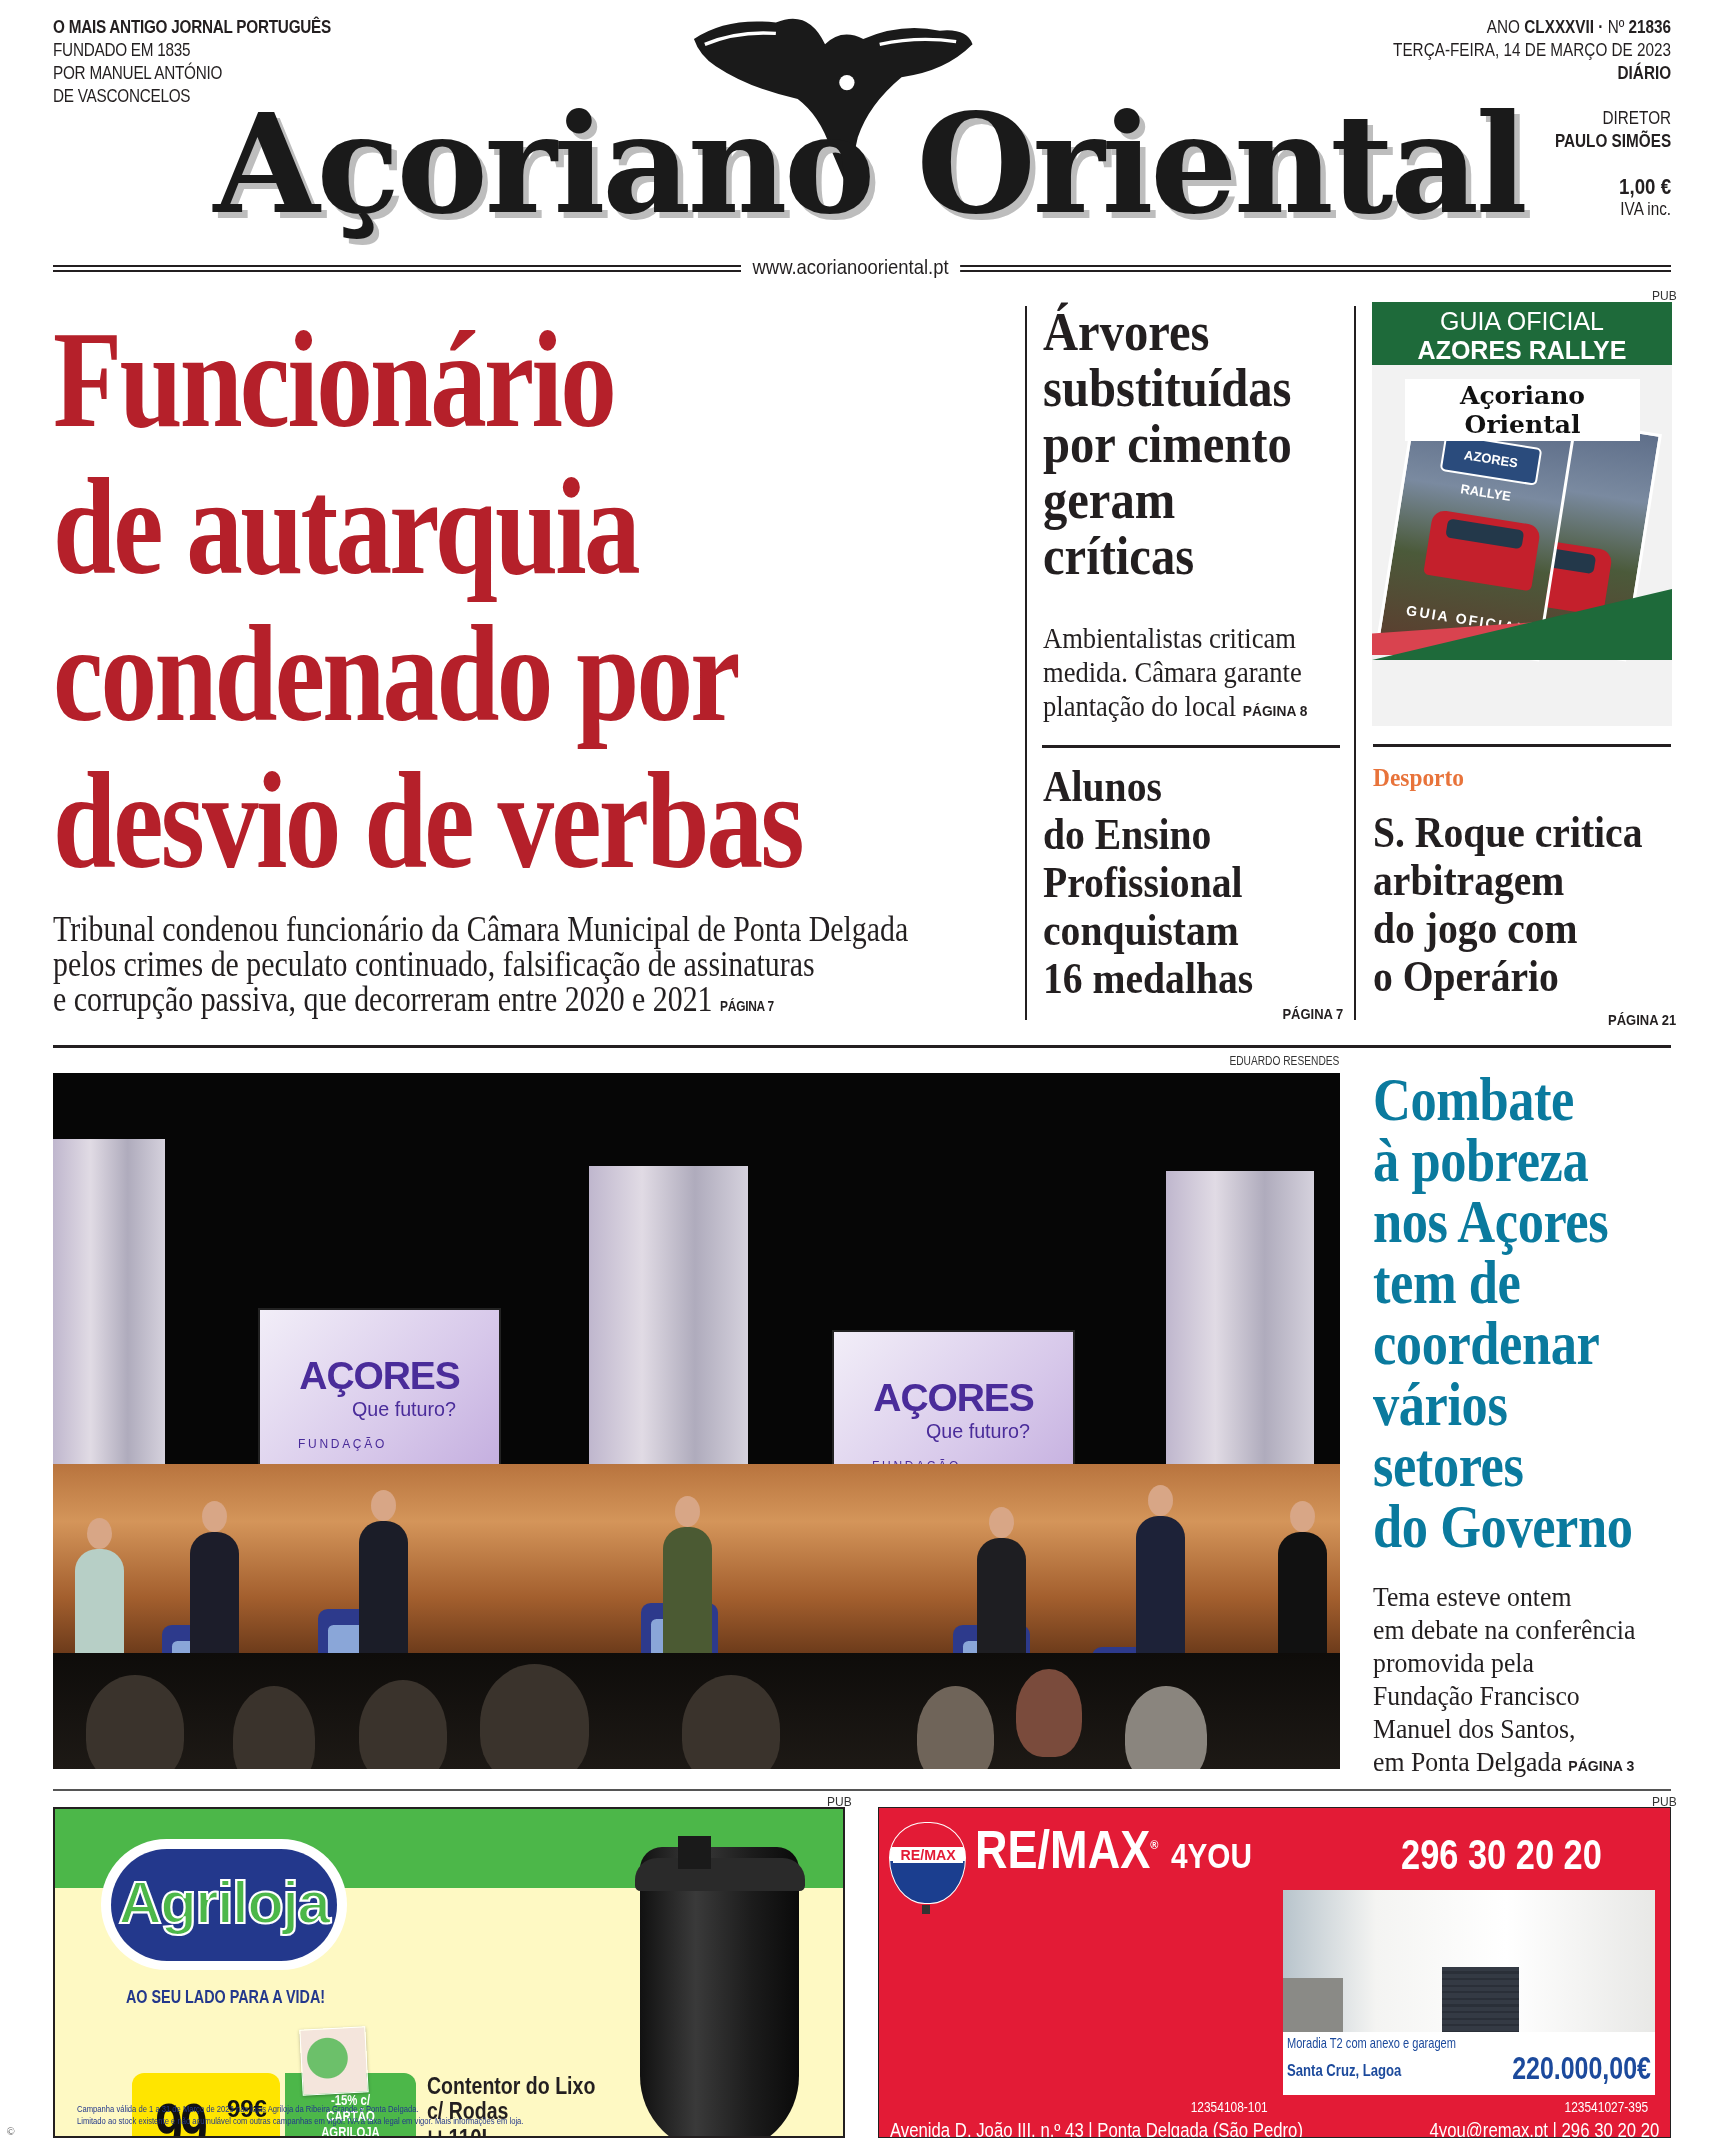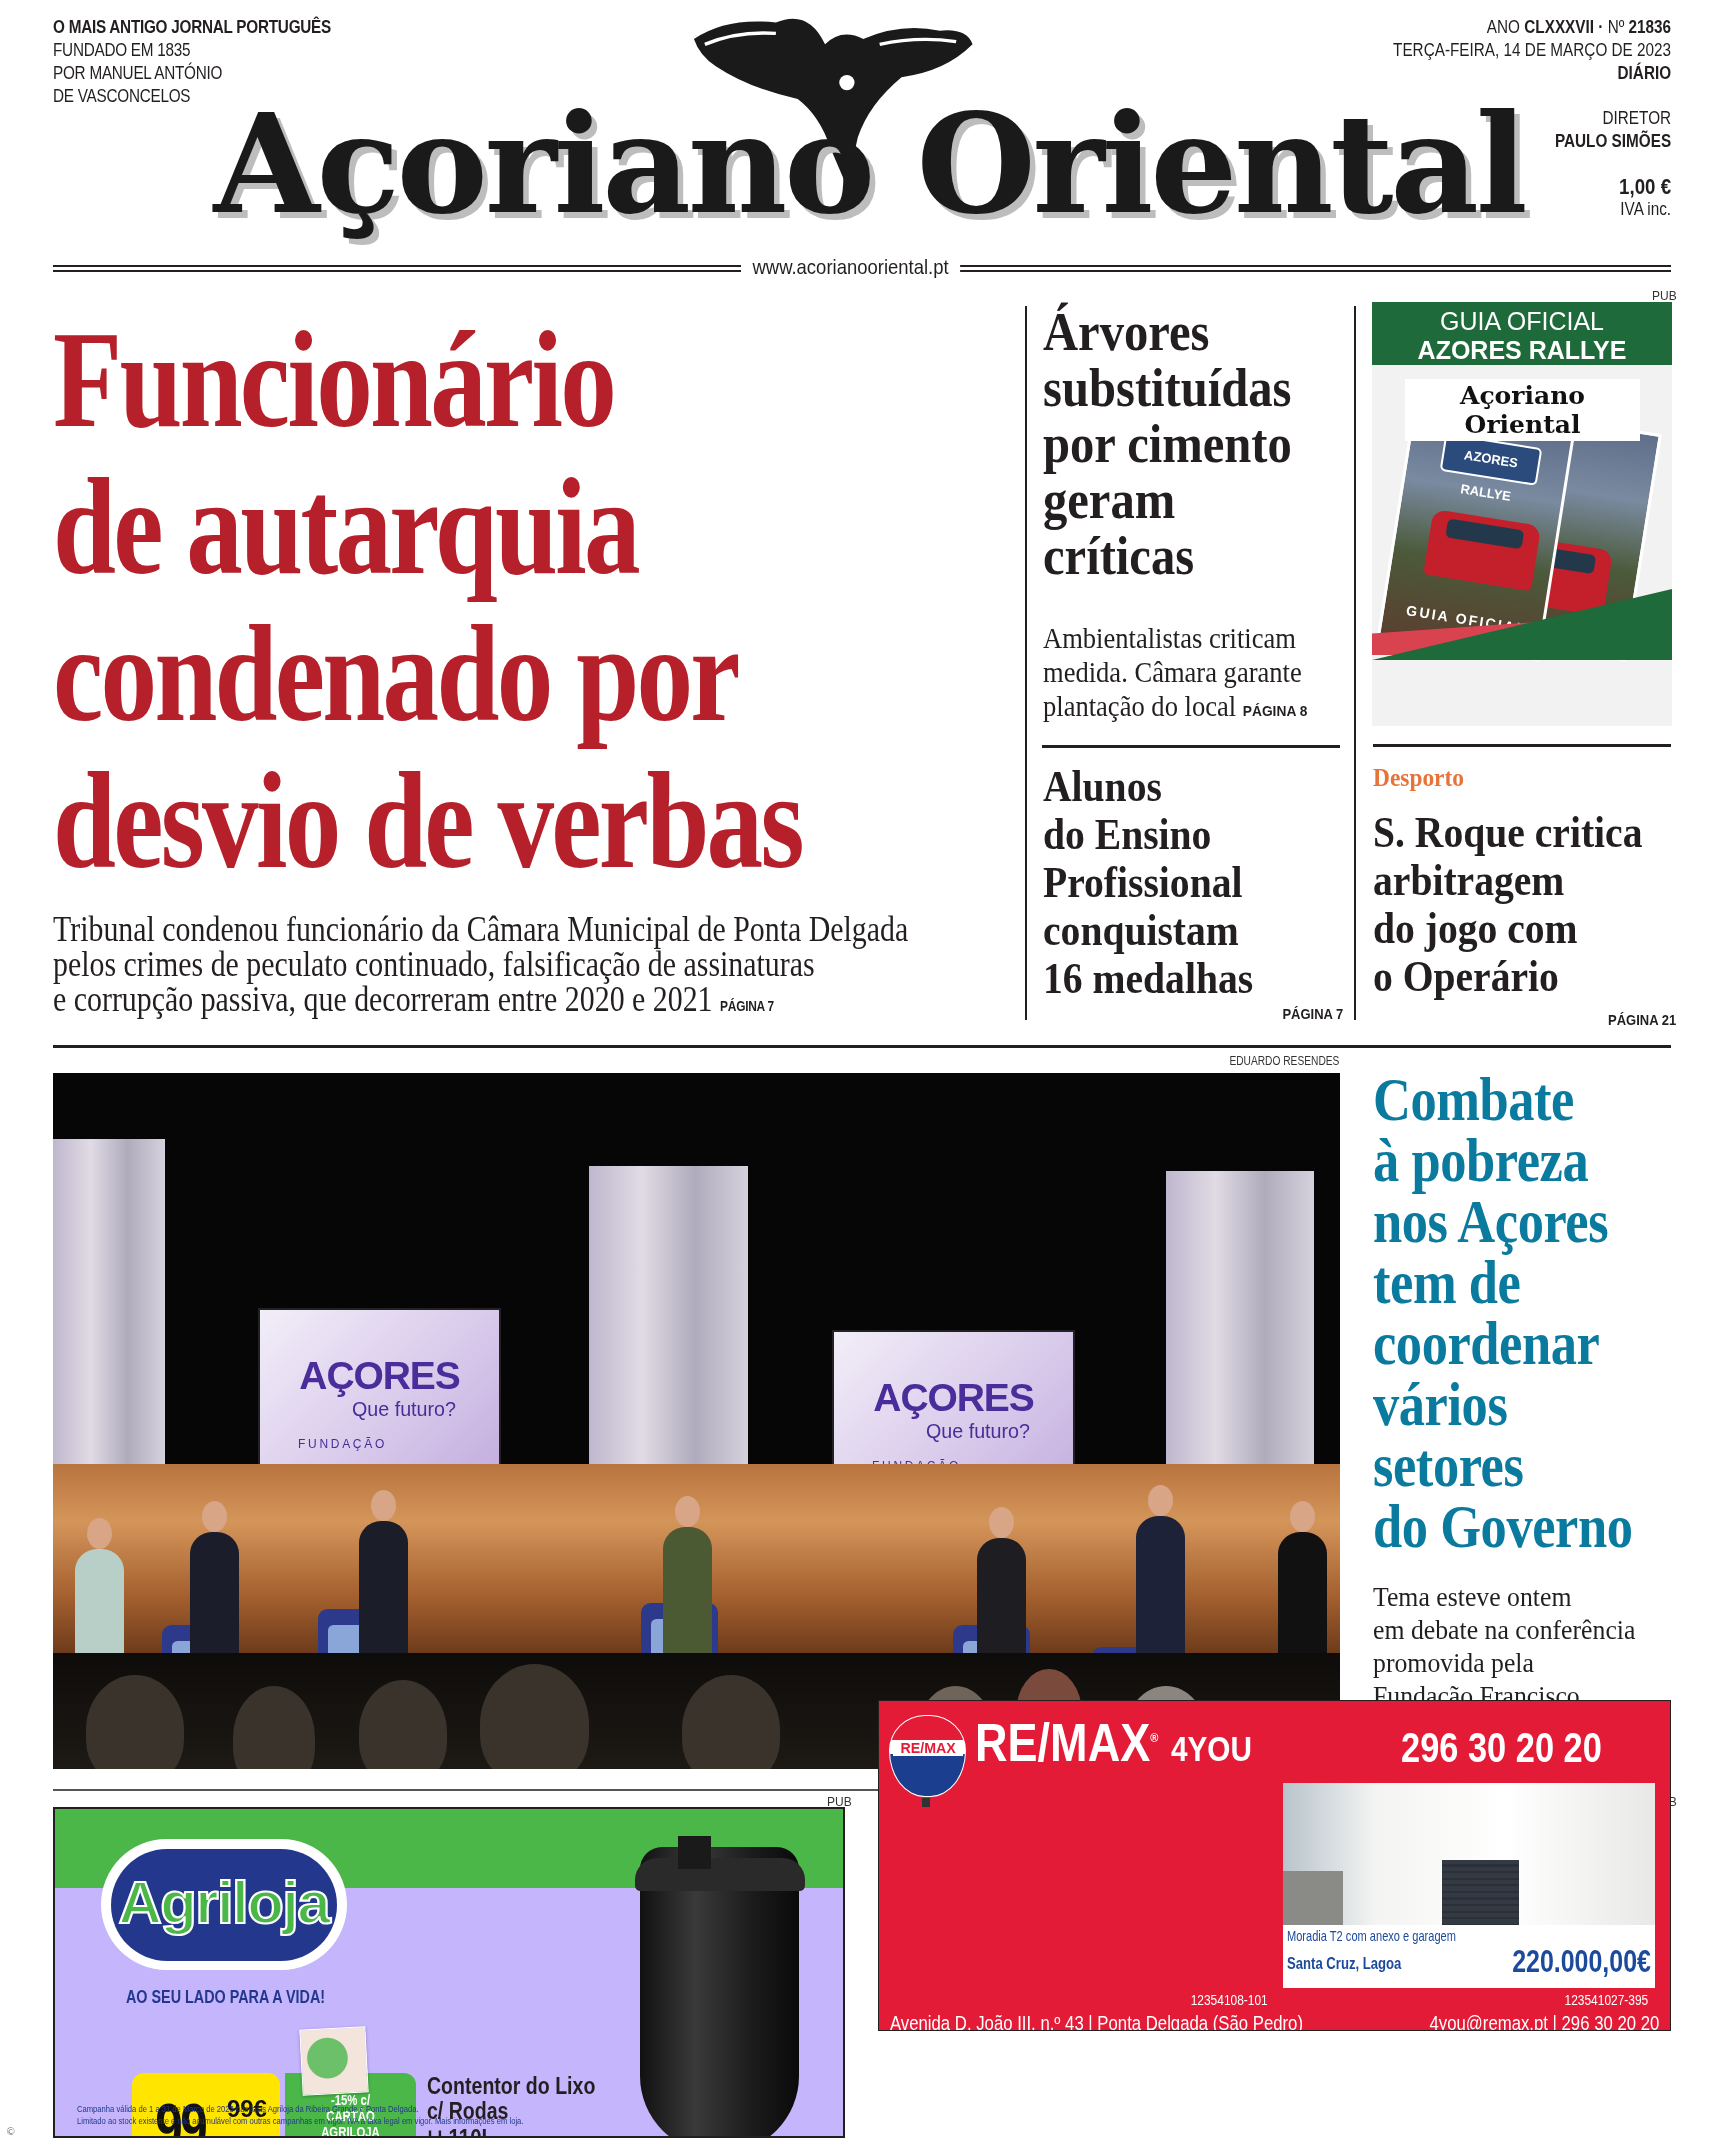--- a/index.html
+++ b/index.html
@@ -74,21 +74,21 @@
   .chair { position: absolute; width: 77px; height: 109px; background: #2d3a8c; border-radius: 9.8px; }
   .chair::after { content: ""; position: absolute; left: 9.8px; top: 16.4px; width: 57px; height: 93px; background: #8aa6d8; border-radius: 5.5px; }
   .person { position: absolute; width: 49px; border-radius: 22px 22px 5.5px 5.5px; }
   .person::before { content: ""; position: absolute; left: 12px; top: -31px; width: 25px; height: 31px; border-radius: 50%; background: #d8a686; }
 
   
   .c3-lead { left: 1373px; top: 1069px; color: #0a7a9e; font-size: 61px; line-height: 61px; font-weight: bold; white-space: nowrap; transform: scaleX(0.86); transform-origin: left top; letter-spacing: -0.5px; }
   .c3-deck { left: 1373px; top: 1580px; font-size: 28px; line-height: 33px; white-space: nowrap; transform: scaleX(0.92); transform-origin: left top; }
 
   
-  .ad-agri { left: 53px; top: 1805px; width: 792px; height: 334px; border: 2.2px solid #231f20; background: #c4b5fd; overflow: hidden; }
+  .ad-agri { left: 53px; top: 1805px; width: 792px; height: 334px; border: 2.2px solid #231f20; background: #fef9c3; overflow: hidden; }
   .agri-band { position: absolute; left: 0; top: 0; width: 100%; height: 79px; background: #4cb749; }
   .agri-logo { position: absolute; left: 46px; top: 30px; width: 246px; height: 131px; background: #fff; border-radius: 66px; }
   .agri-logo-inner { position: absolute; left: 9.8px; top: 9.8px; width: 226px; height: 112px; background: #23388c; border-radius: 56px; color: #4cb749; font-family: "Liberation Sans", sans-serif; font-weight: bold; font-size: 60px; text-align: center; line-height: 107px; -webkit-text-stroke: 2.2px #fff; letter-spacing: -1.6px; }
   .agri-tag { position: absolute; left: 71px; top: 178px; color: #23388c; font-family: "Liberation Sans", sans-serif; font-weight: bold; font-size: 17.5px; transform: scaleX(0.82); transform-origin: left top; }
   .price-box { position: absolute; font-family: "Liberation Sans", sans-serif; font-weight: bold; }
   .py { left: 77px; top: 264px; width: 148px; height: 116px; background: #ffe500; border-radius: 12px; color: #111; text-align: center; }
   .py .big { font-size: 66px; line-height: 109px; letter-spacing: -3.3px; transform: scaleX(0.75); display: inline-block; }
   .py .small { font-size: 24px; vertical-align: top; line-height: 71px; }
   .pg2 { left: 230px; top: 264px; width: 131px; height: 116px; background: #4cb749; border-radius: 0 12px 12px 0; color: #fff; text-align: center; }
   .pg2 .disc { font-size: 14.2px; line-height: 16.4px; padding-top: 18.6px; transform: scaleX(0.8); }
@@ -320,21 +320,21 @@
 
   </div>
   <div class="agri-bin"></div>
   <div class="agri-fine">
     <div>Campanha válida de 1 a 31 de Março de 2023 nas lojas Agriloja da Ribeira Grande e Ponta Delgada.</div>
     <div>Limitado ao stock existente e não acumulável com outras campanhas em vigor. IVA à taxa legal em vigor. Mais informações em loja.</div>
   </div>
 </div>
 
 <div class="abs pub" style="left:1652px; top:1795px;">PUB</div>
-<div class="abs ad-remax" style="top:1700px; height:331px;">
+<div class="abs ad-remax" style="top:1807px; height:331px;">
   <div class="balloon">
     <div class="balloon-label">RE/MAX</div>
   </div>
   <div class="balloon-basket"></div>
   <div class="remax-brand">
     <span>RE/MAX</span><sup style="font-size:13px;">®</sup> <span class="sub">4YOU</span>
   </div>
   <div class="remax-phone">296 30 20 20</div>
   <div class="remax-lic" style="top:170px;">Lic. AMI 9303</div>
 

